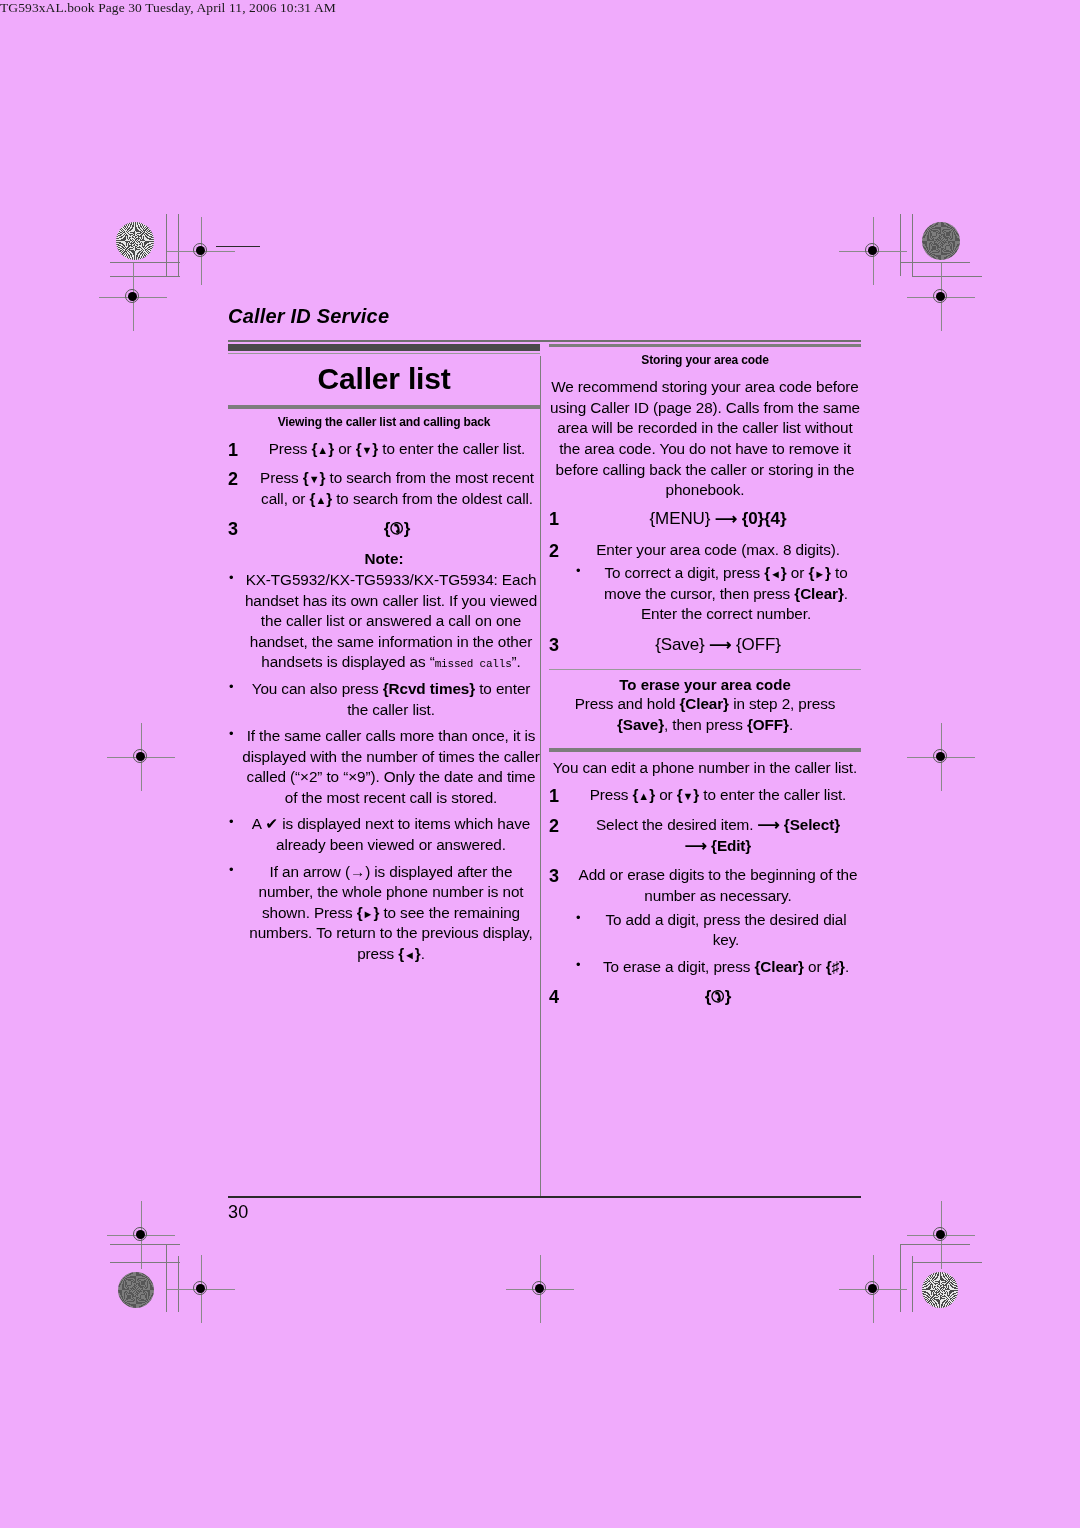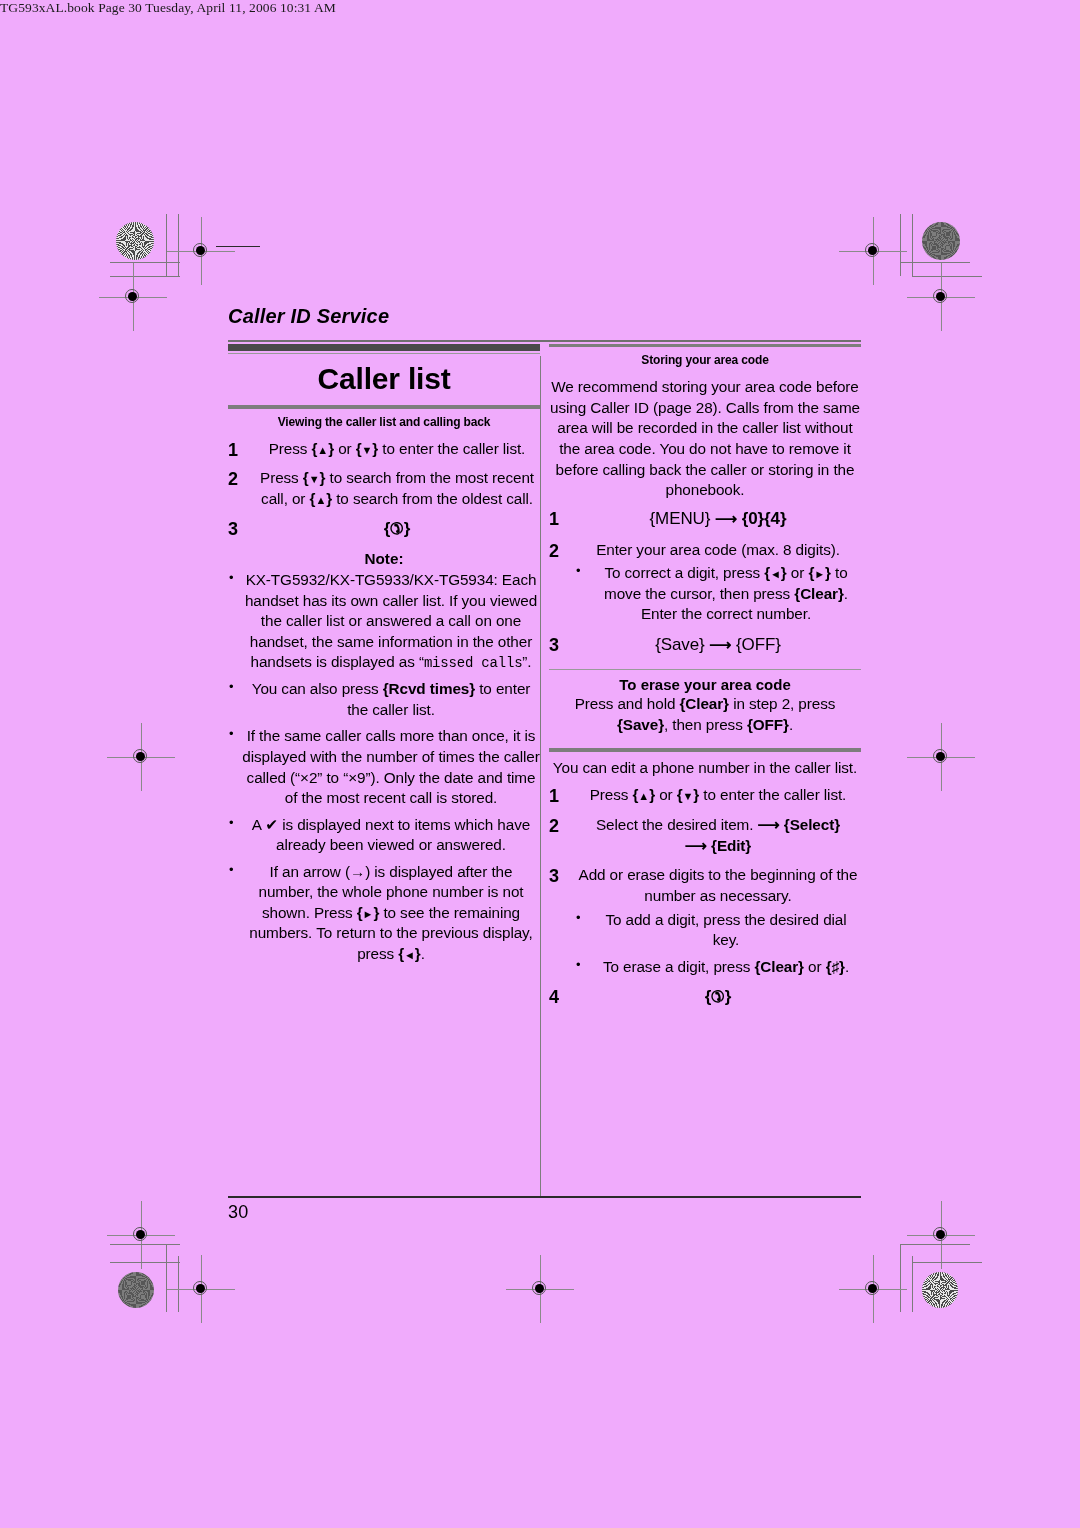--- a/index.html
+++ b/index.html
@@ -257,21 +257,21 @@
     font-weight: normal;
     white-space: nowrap;
   }
   .key-big {
     font-weight: bold;
     font-size: 17px;
     white-space: nowrap;
   }
   .mono {
     font-family: "Liberation Mono", monospace;
-    font-size: 14px;
+    font-size: 11px;
     letter-spacing: -.2px;
   }
   .arrow { font-size: 15.5px; }
   .handset {
     display: inline-block;
     transform: scaleX(-1) rotate(-8deg);
     font-size: 16px;
   }
 </style>
 </head>

